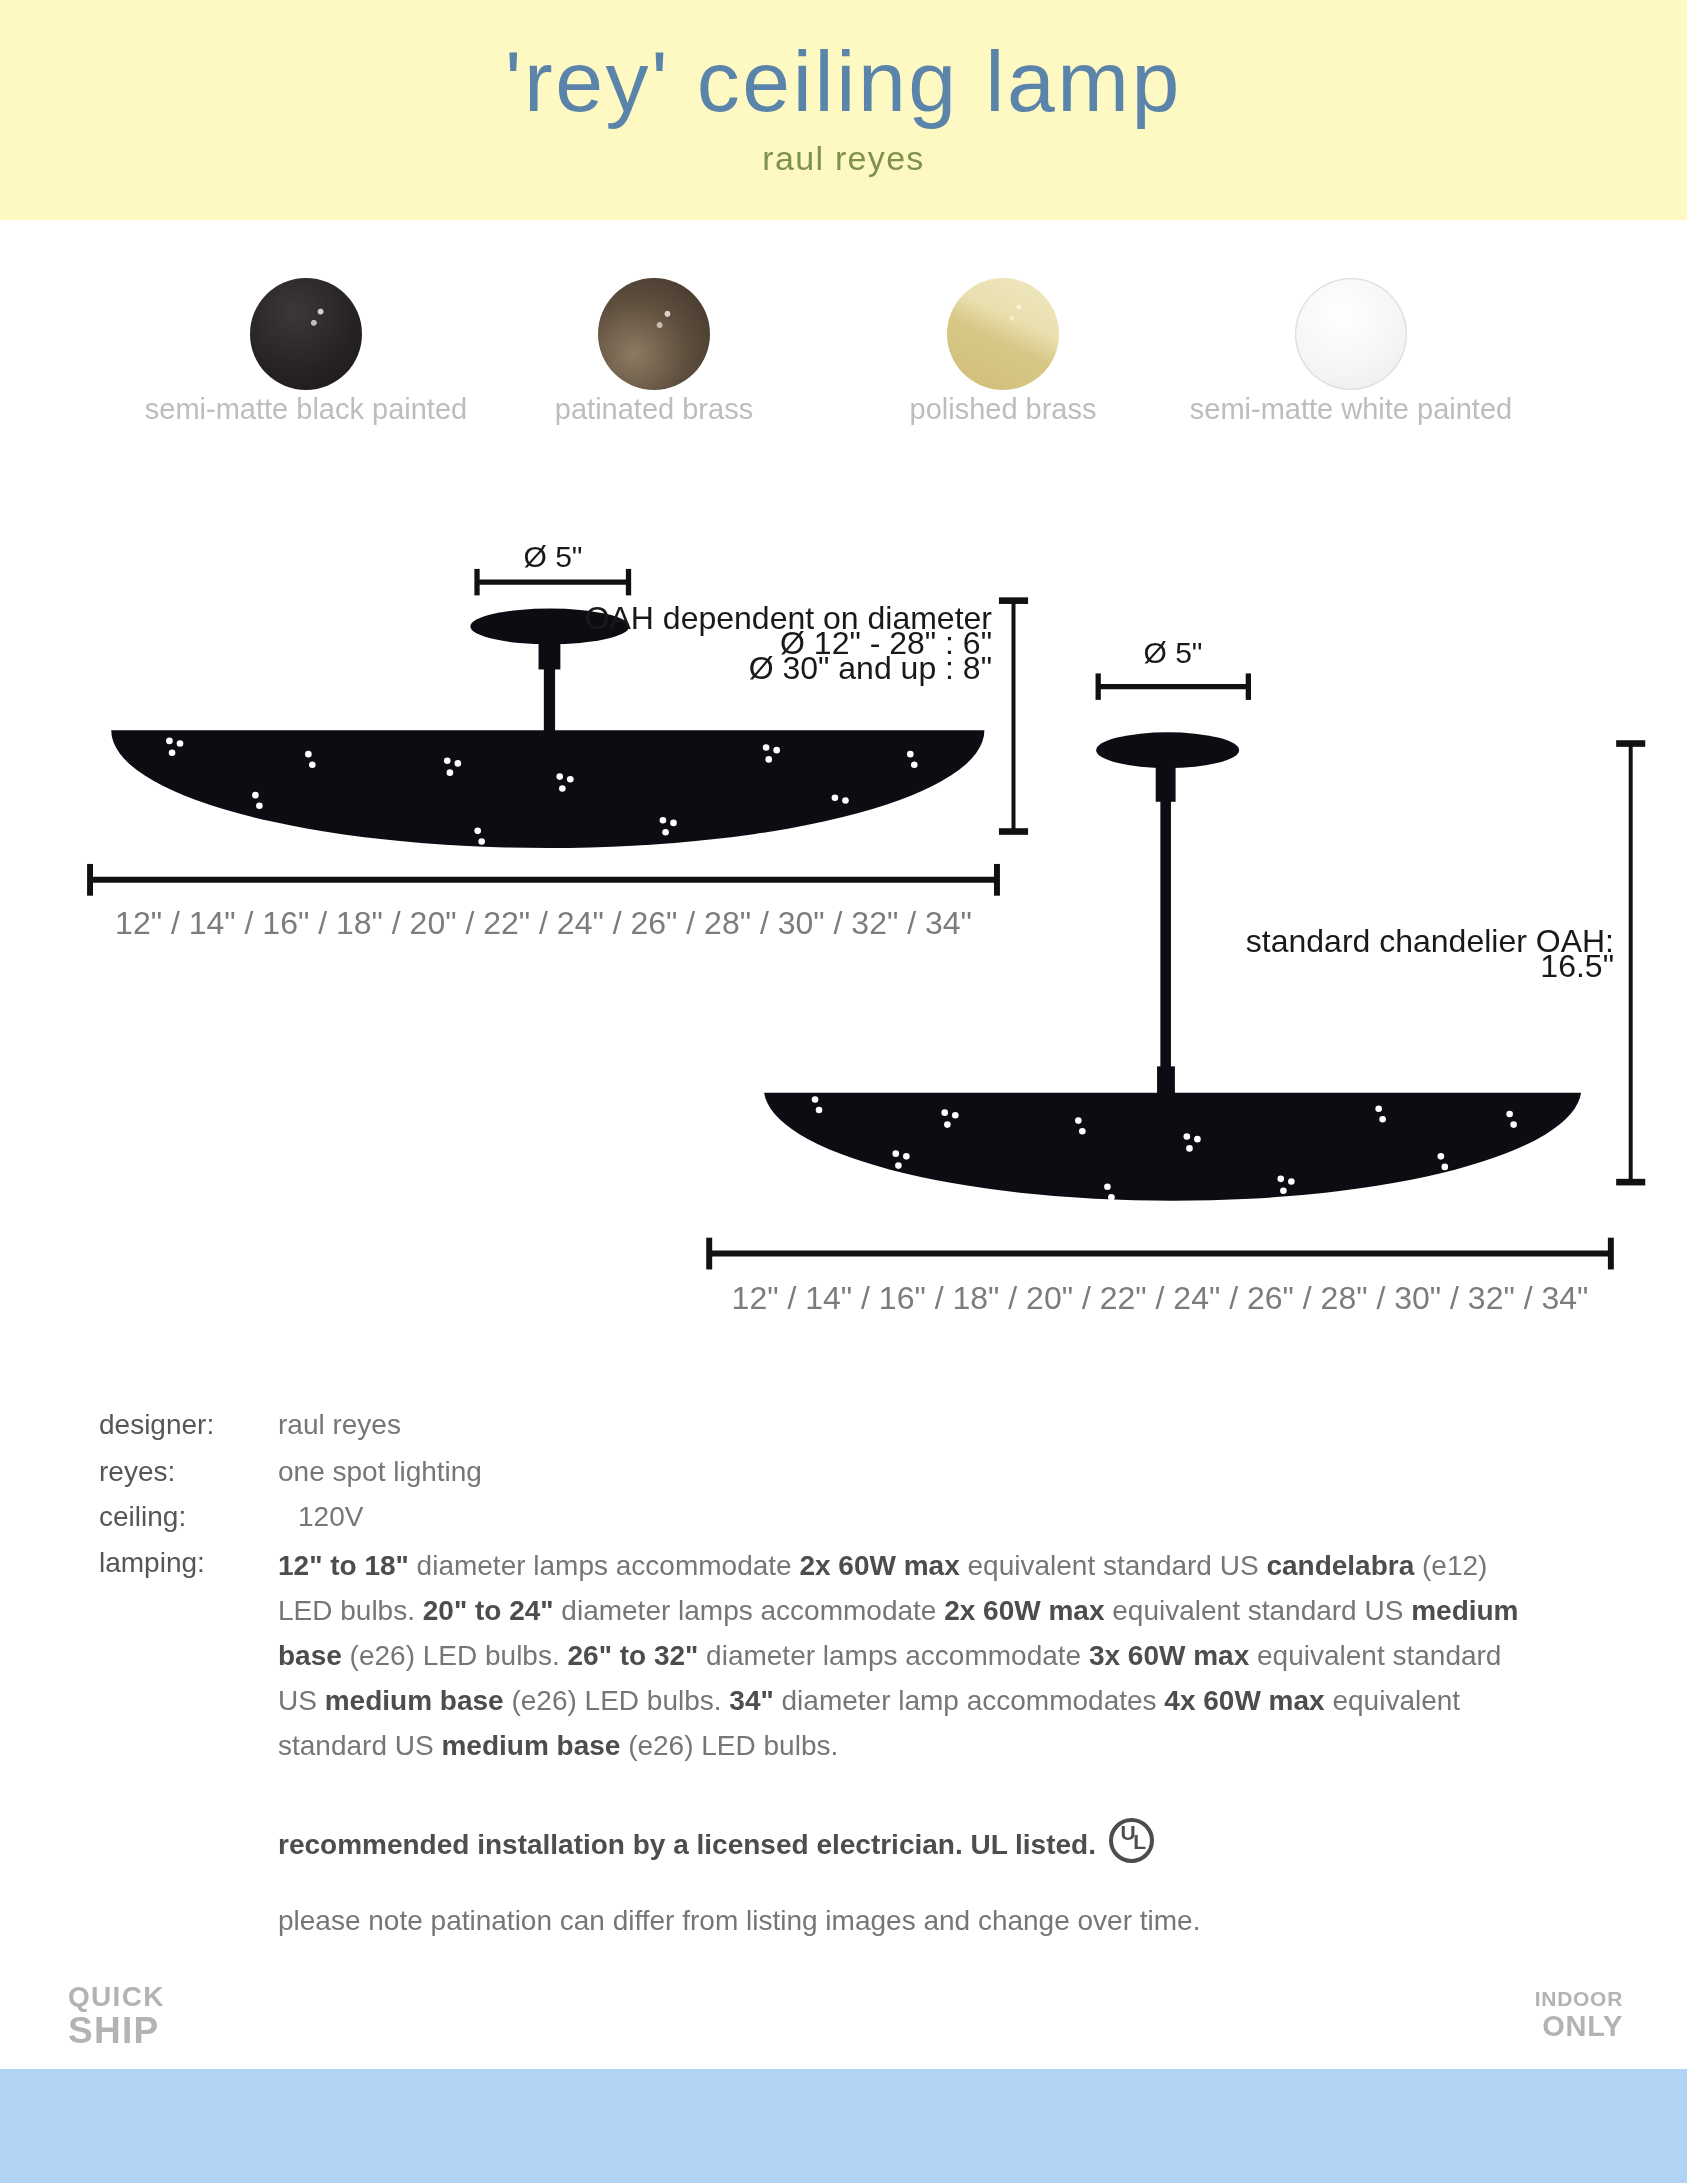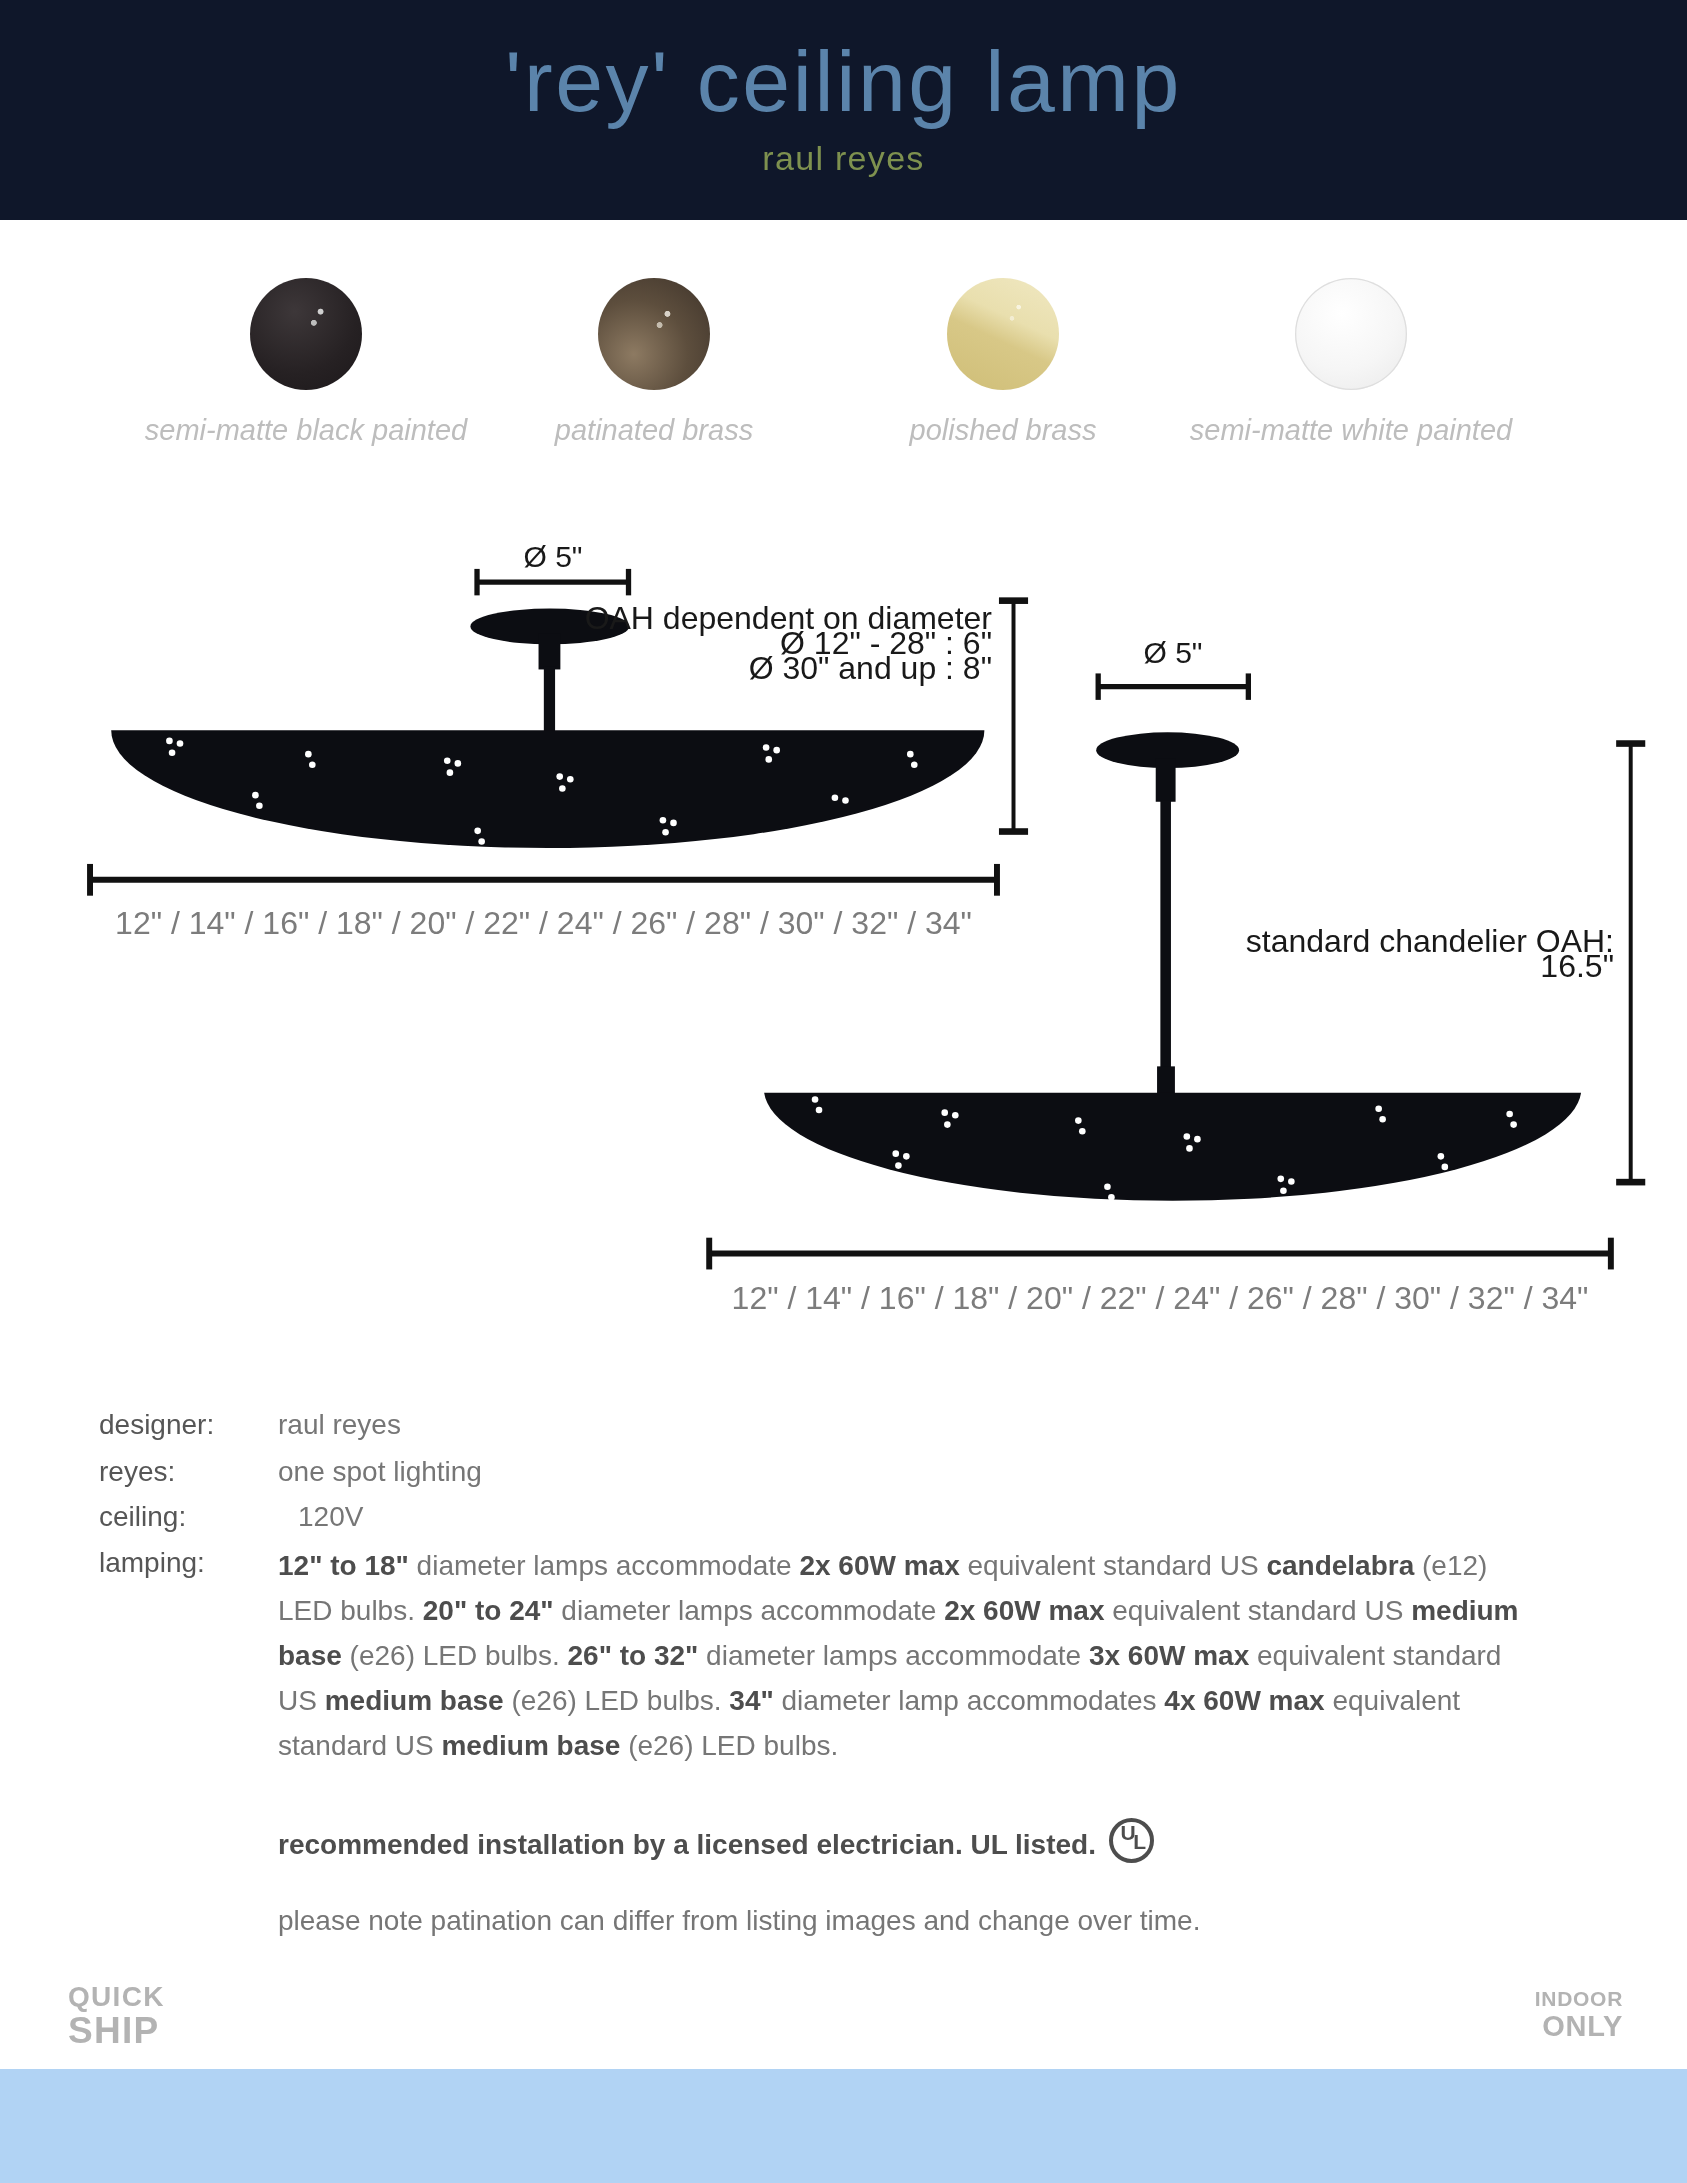--- a/index.html
+++ b/index.html
@@ -1,20 +1,20 @@
 <!DOCTYPE html>
 <html style="font-size:10.6px"><head>
 <meta charset="utf-8">
 <style>
   html,body{margin:0;padding:0;background:#fff;}
   .page{position:relative;width:1687px;height:2183px;background:#fff;overflow:hidden;
         font-family:"Liberation Sans",sans-serif;}
 
   
-  .header{position:absolute;left:0;top:0;width:1687px;height:220px;background:#0f172a;}
+  .header{position:absolute;left:0;top:0;width:1687px;height:220px;background:#fef9c3;}
   .title{position:absolute;left:0;top:32px;width:1687px;text-align:center;
          font-size:86px;letter-spacing:2.6px;color:#5b84ab;}
   .subtitle{position:absolute;left:0;top:139px;width:1687px;text-align:center;
             font-size:34px;letter-spacing:1.3px;color:#7e914f;}
 
   
   .finish{position:absolute;top:278px;width:344px;text-align:center;}
   .f0{left:134px}.f1{left:482px}.f2{left:831px}.f3{left:1179px}
   .swatch{width:112px;height:112px;border-radius:50%;margin:0 auto;}
   .sw-black{background:
@@ -24,21 +24,21 @@
   .sw-patina{background:
       radial-gradient(circle 3.3px at 62% 32%, #d8d2c8 0 2.6px, transparent 3.3px),
       radial-gradient(circle 3.3px at 55% 42%, #c4bcae 0 2.6px, transparent 3.3px),
       radial-gradient(circle at 32% 68%, #8d7a62 0%, #5d4e3d 50%, #3e332a 100%);}
   .sw-polish{background:
       radial-gradient(circle 2.6px at 64% 26%, #f8f4e0 0 2px, transparent 2.6px),
       radial-gradient(circle 2.6px at 58% 36%, #f3edd2 0 2px, transparent 2.6px),
       linear-gradient(205deg, #f0e8c2 0%, #e9dfae 38%, #d8c887 55%, #cfbe77 100%);}
   .sw-white{background:radial-gradient(circle at 42% 32%, #ffffff 0%, #f6f6f6 55%, #e9e9e9 100%);
       box-shadow:inset 0 0 0 1.3px #dedede;}
-  .finish-label{margin-top:21px;font-size:29px;line-height:38px;color:#bdbdbd;font-style:italic;}
+  .finish-label{font-size:29px;line-height:38px;color:#bdbdbd;}
 
   
   .dia-text{position:absolute;color:#191919;}
   .dia-dia{font-size:30px;text-align:center;}
   .dia-note{font-size:32px;line-height:25px;text-align:right;}
   .dia-list{font-size:32px;color:#7c7c7c;text-align:center;white-space:nowrap;}
   .svgwrap{position:absolute;left:0;top:0;width:1687px;height:2183px;pointer-events:none;}
 
   
   .spec-label{position:absolute;left:99px;font-size:28px;font-weight:normal;color:#565656;}

